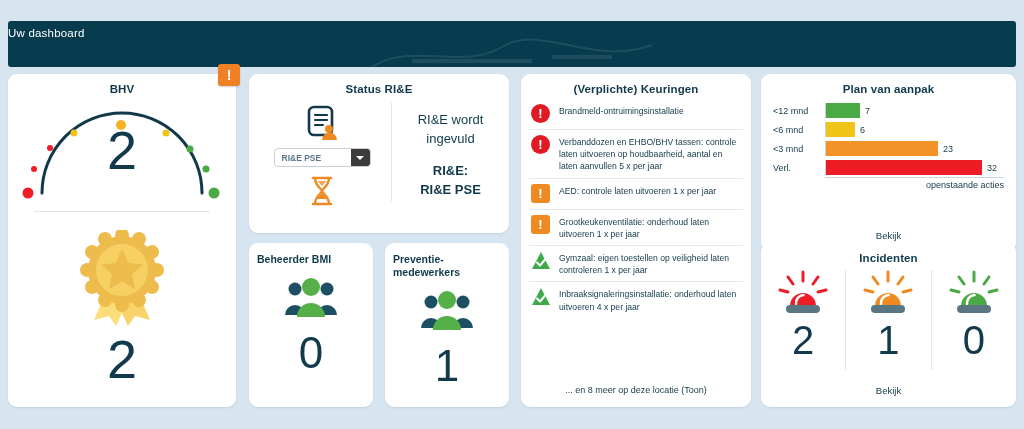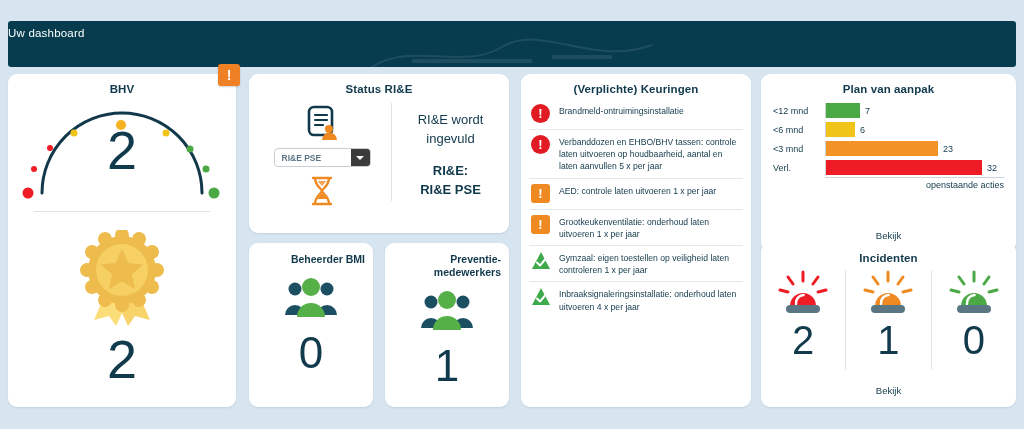--- a/index.html
+++ b/index.html
@@ -94,21 +94,21 @@
   .rie-select .arrow i {
     width: 0; height: 0; border-left: 4px solid transparent;
     border-right: 4px solid transparent; border-top: 4px solid #fff;
     display: block;
   }
 
   
   #card-bmi  { left: 249px; top: 243px; width: 124px; height: 164px; }
   #card-prev { left: 385px; top: 243px; width: 124px; height: 164px; }
   .mini-title {
-    text-align: right; color: #10394c; font-size: 10.5px;
+    text-align: left; color: #10394c; font-size: 10.5px;
     font-weight: 700; padding: 10px 8px 0 8px; line-height: 1.25;
   }
   .mini-icon { display: flex; justify-content: center; margin-top: 11px; }
   .mini-num {
     text-align: center; font-size: 44px; color: #123a4d;
     line-height: 1; margin-top: 12px;
   }
 
   
   #card-keur { left: 521px; top: 74px; width: 230px; height: 333px;
@@ -343,20 +343,21 @@
           <div class="keur-text">Gymzaal: eigen toestellen op veiligheid laten controleren 1 x per jaar</div>
         </div>
         <div class="keur-row">
           <div class="keur-icon"><svg width="20" height="19" viewBox="0 0 20 19">
               <path d="M10 1 L19 18 L1 18 Z" fill="#3faa4b"></path>
               <path d="M6 11.5 L9 14.5 L14.5 8" stroke="#fff" stroke-width="2" fill="none" stroke-linecap="round" stroke-linejoin="round"></path>
             </svg></div>
           <div class="keur-text">Inbraaksignaleringsinstallatie: onderhoud laten uitvoeren 4 x per jaar</div>
         </div>
       </div>
+    <div class="keur-foot">... en 8 meer op deze locatie (Toon)</div>
   </div>
 
   <div class="card" id="card-plan">
     <div class="card-title">Plan van aanpak</div>
     <div class="chart">
       <div class="chart-grid" id="chart-grid">
           <div class="cat-label">&lt;12 mnd</div>
           <div class="bar-cell">
             <div class="bar" style="width:34px;background:#4aa945"></div>
             <span class="bar-val">7</span>

